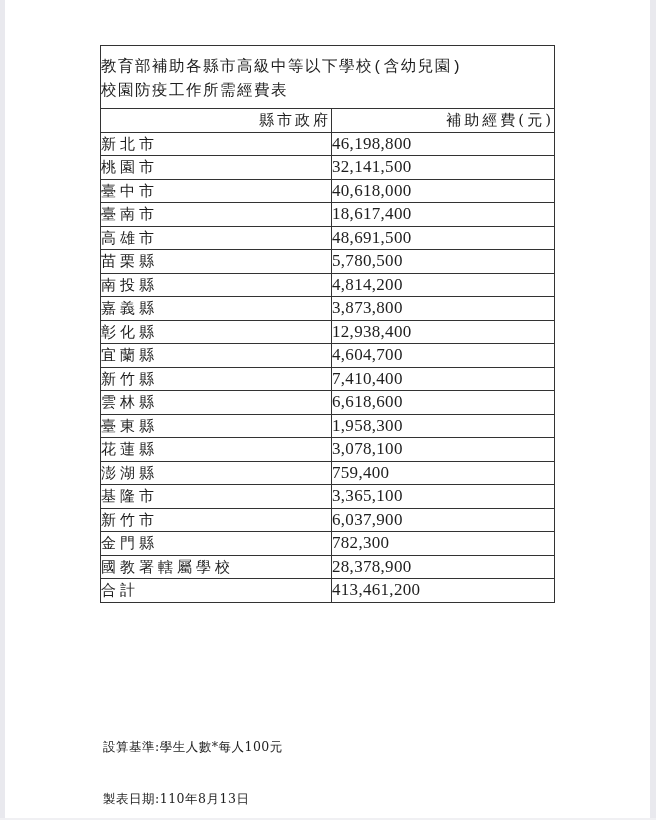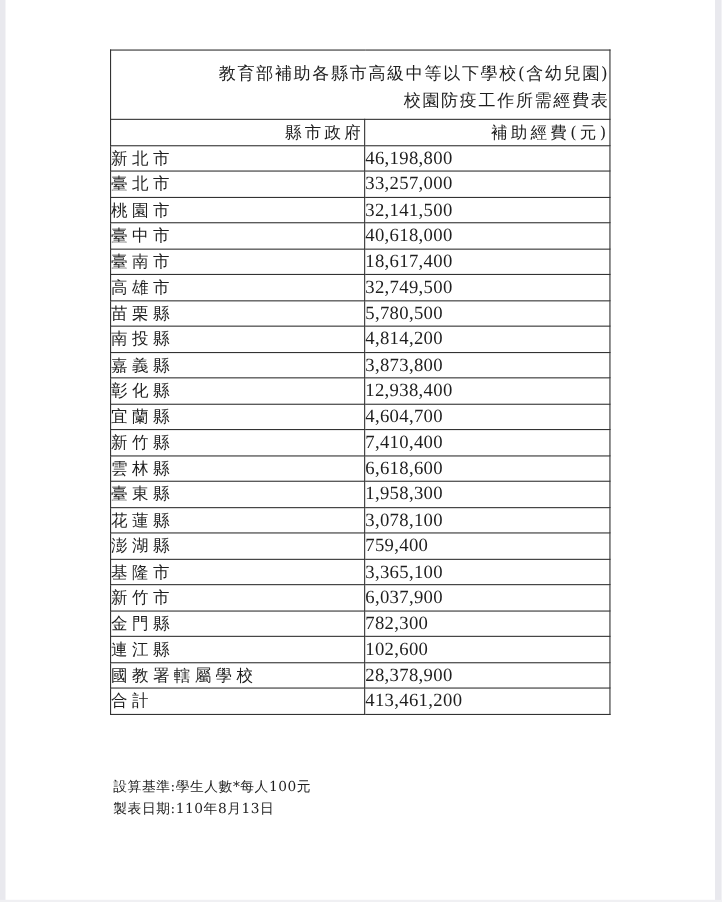--- a/index.html
+++ b/index.html
@@ -24,41 +24,42 @@
     padding: 0;
     font-weight: normal;
     font-size: 15px;
     line-height: 22px;
     height: 22.5px;
     white-space: nowrap;
     overflow: hidden;
   }
   .title-cell {
     height: 58px !important;
-    text-align: right;
+    text-align: left;
     font-size: 15.5px !important;
     line-height: 24px !important;
     letter-spacing: 1.5px;
     padding-top: 4px !important;
+    font-family: Liberation Mono, monospace;
   }
   .col-name { width: 231px; }
   .col-amt { width: 223px; }
   .hdr { text-align: right; letter-spacing: 3px; }
   .name { text-align: left; letter-spacing: 4px; margin-top: 27px; }
   .amt {
     padding-right: 18px !important;
     font-family: "Liberation Serif", "DejaVu Serif", serif;
     font-size: 17px !important;
     letter-spacing: 0.3px;
   }
   .notes {
     position: absolute; left: 103px; top: 705px;
     font-size: 12.5px; line-height: 20px; letter-spacing: 0.5px;
   }
-  .notes div { white-space: nowrap; }
+  .notes div { white-space: nowrap; margin-top: 32px; }
 </style>
 </head>
 <body>
 
 <div class="edge-left"></div>
 <div class="edge-right"></div>
 <div class="edge-bottom"></div>
 
 <table class="fund">
   <colgroup>
@@ -75,38 +76,34 @@
     <tr>
       <th class="hdr">縣市政府</th>
       <th class="hdr">補助經費(元)</th>
     </tr>
 
     <tr>
         <td class="name">新北市</td>
         <td class="amt">46,198,800</td>
       </tr>
     <tr>
-        <td class="name">臺北市</td>
-        <td class="amt">33,257,000</td>
-      </tr>
-    <tr>
         <td class="name">桃園市</td>
         <td class="amt">32,141,500</td>
       </tr>
     <tr>
         <td class="name">臺中市</td>
         <td class="amt">40,618,000</td>
       </tr>
     <tr>
         <td class="name">臺南市</td>
         <td class="amt">18,617,400</td>
       </tr>
     <tr>
         <td class="name">高雄市</td>
-        <td class="amt">32,749,500</td>
+        <td class="amt">48,691,500</td>
       </tr>
     <tr>
         <td class="name">苗栗縣</td>
         <td class="amt">5,780,500</td>
       </tr>
     <tr>
         <td class="name">南投縣</td>
         <td class="amt">4,814,200</td>
       </tr>
     <tr>
@@ -147,24 +144,20 @@
       </tr>
     <tr>
         <td class="name">新竹市</td>
         <td class="amt">6,037,900</td>
       </tr>
     <tr>
         <td class="name">金門縣</td>
         <td class="amt">782,300</td>
       </tr>
     <tr>
-        <td class="name">連江縣</td>
-        <td class="amt">102,600</td>
-      </tr>
-    <tr>
         <td class="name">國教署轄屬學校</td>
         <td class="amt">28,378,900</td>
       </tr>
     <tr>
       <td class="name">合計</td>
       <td class="amt">413,461,200</td>
     </tr>
   </tbody>
 </table>
 

